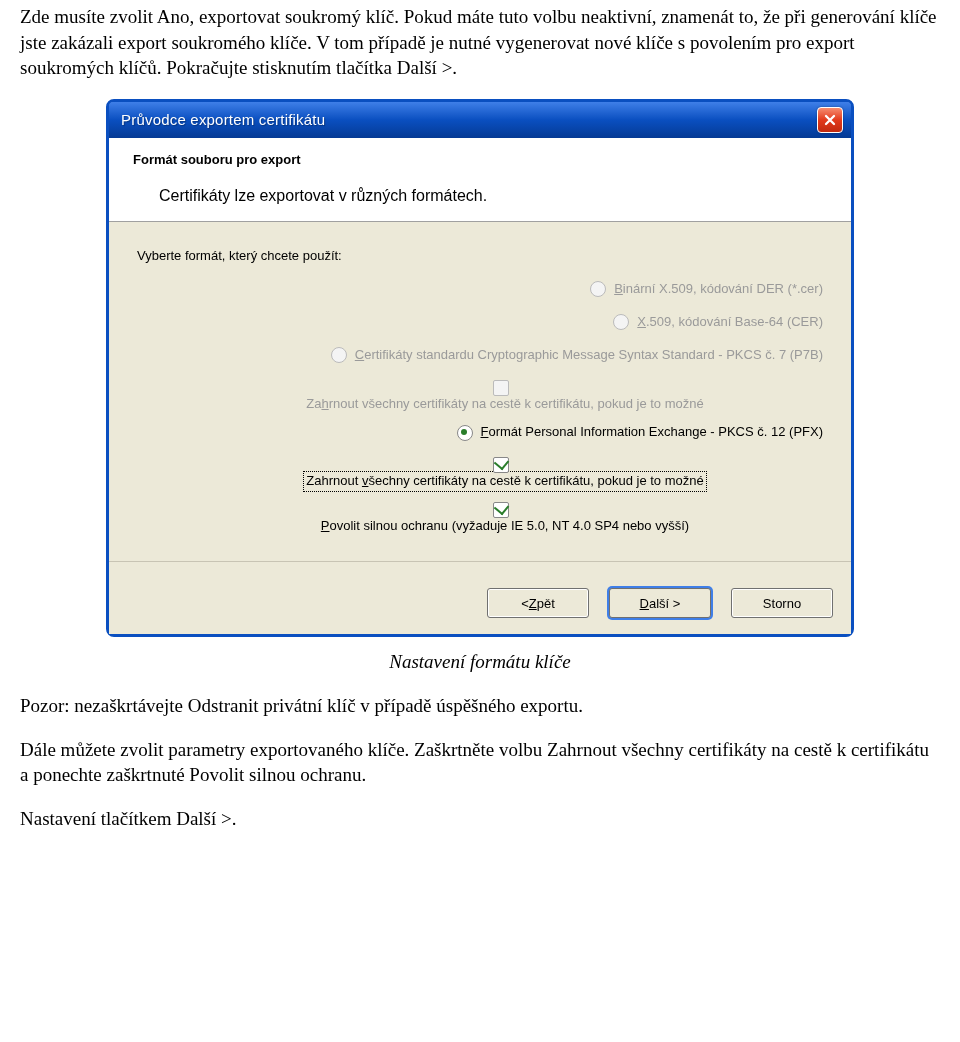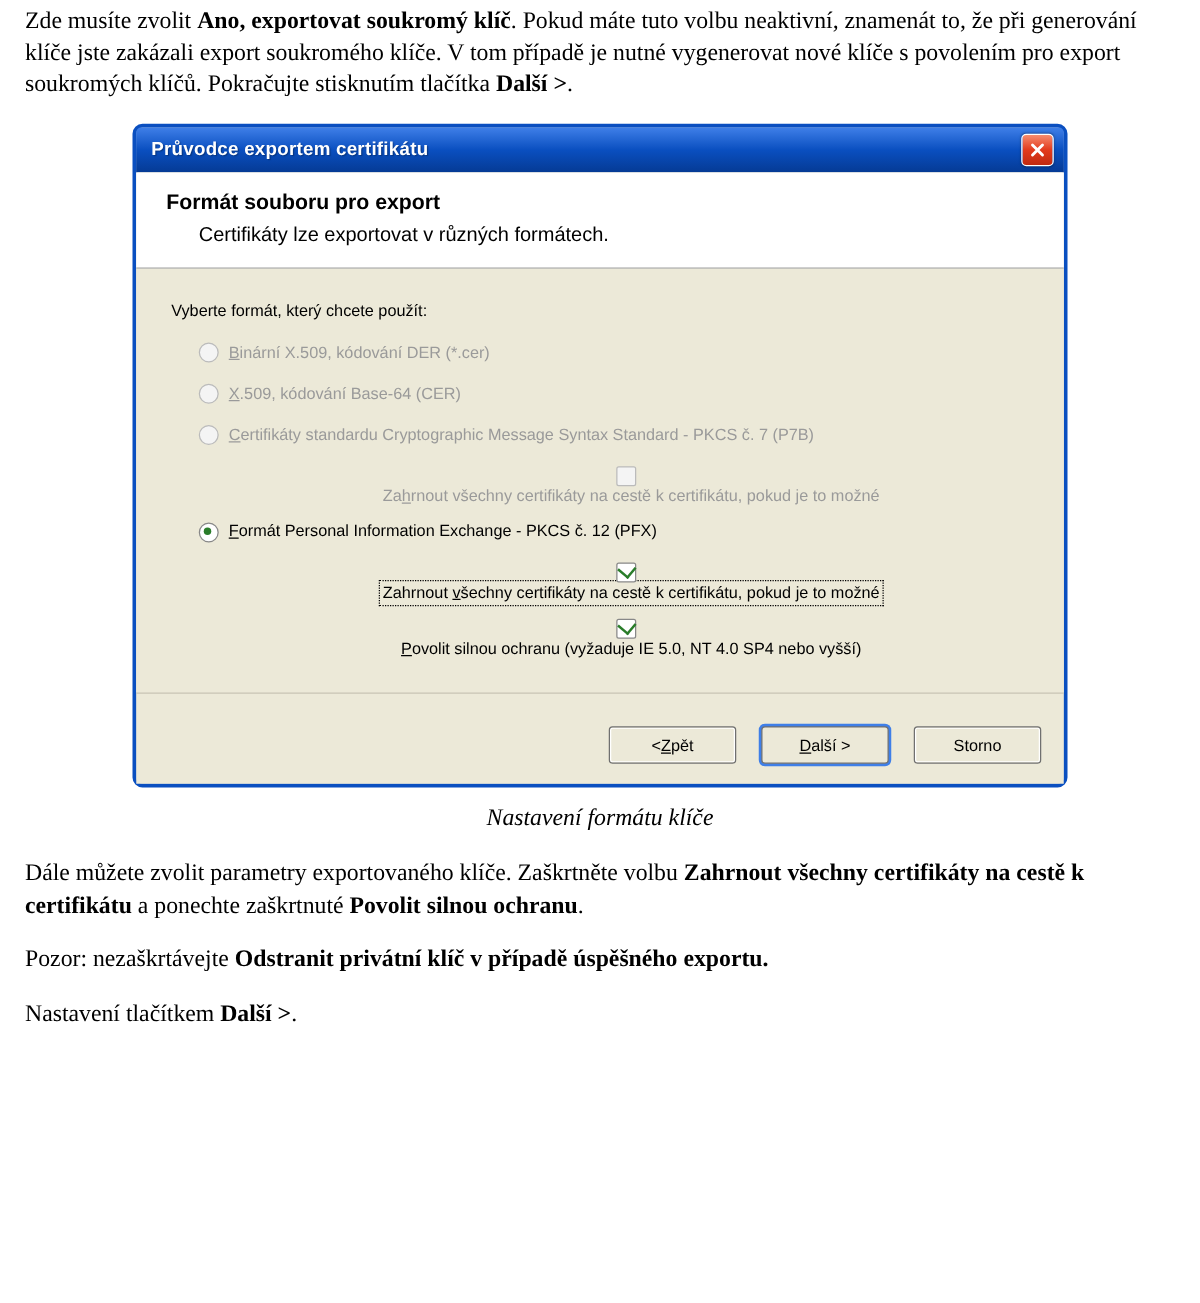--- a/index.html
+++ b/index.html
@@ -11,21 +11,21 @@
     color: #000;
     width: 960px;
   }
   .doc {
     padding: 4px 20px 20px 20px;
   }
   .para {
     margin: 0 0 18px 0;
     line-height: 1.35;
   }
-  .bold { font-weight: bold; margin-top: 25px; }
+  .bold { font-weight: normal; margin-top: 25px; }
   .wizard-caption {
     text-align: center;
     font-style: italic;
     margin: 14px 0 20px 0;
     font-family: "Times New Roman", Times, serif;
     font-size: 19px;
   }
 
   
   .wizard {
@@ -43,21 +43,21 @@
     background: linear-gradient(to bottom, #3f7fe8 0%, #0a4fc0 50%, #053a94 100%);
     height: 36px;
     display: flex;
     align-items: center;
     padding: 0 8px 0 12px;
     border-top-left-radius: 4px;
     border-top-right-radius: 4px;
   }
   .titlebar-title {
     color: #fff;
-    font-weight: bold;
+    font-weight: normal;
     font-size: 15px;
     flex: 1;
     letter-spacing: 0.2px;
     text-shadow: 1px 1px 1px rgba(0,0,0,0.3);
   }
   .close-btn {
     width: 24px;
     height: 24px;
     background: linear-gradient(to bottom, #f68c6f 0%, #e23a1c 50%, #c12a10 100%);
     border: 1px solid #fff;
@@ -73,39 +73,40 @@
   .wizard-body {
     background: #ece9d8;
   }
   .header-panel {
     background: #ffffff;
     padding: 14px 24px 16px 24px;
     border-bottom: 1px solid #a0a0a0;
   }
   .header-title {
     font-weight: bold;
-    font-size: 17px;
-    margin-bottom: 8px;
+    font-size: 13px;
+    margin-bottom: 20px;
   }
   .header-sub {
     font-size: 16px;
     margin-left: 26px;
   }
   .content-panel {
     padding: 26px 28px 14px 28px;
     background: #ece9d8;
   }
   .content-lead {
     margin-bottom: 18px;
   }
   .opt-row {
     display: flex;
     align-items: center;
     margin-bottom: 16px;
     margin-left: 22px;
+    justify-content: flex-end;
   }
   .opt-row.sub {
     margin-left: 50px;
     margin-bottom: 12px;
     flex-direction: column;
   }
   .radio, .checkbox {
     width: 14px;
     height: 14px;
     margin-right: 8px;
@@ -258,24 +259,24 @@
         <div class="win-btn">
           <span>Storno</span>
         </div>
       </div>
     </div>
   </div>
 
   <div class="wizard-caption">Nastavení formátu klíče</div>
 
   <p class="para">
+    <span>Pozor: nezaškrtávejte </span><span class="bold">Odstranit privátní klíč v případě úspěšného exportu.</span>
+  </p>
+
+  <p class="para">
     <span>Dále můžete zvolit parametry exportovaného klíče. Zaškrtněte volbu </span><span class="bold">Zahrnout všechny certifikáty na cestě k certifikátu</span><span> a ponechte zaškrtnuté </span><span class="bold">Povolit silnou ochranu</span><span>.</span>
   </p>
 
   <p class="para">
-    <span>Pozor: nezaškrtávejte </span><span class="bold">Odstranit privátní klíč v případě úspěšného exportu.</span>
-  </p>
-
-  <p class="para">
     <span>Nastavení tlačítkem </span><span class="bold">Další &gt;</span><span>.</span>
   </p>
 
 </div>
 
 </body></html>

